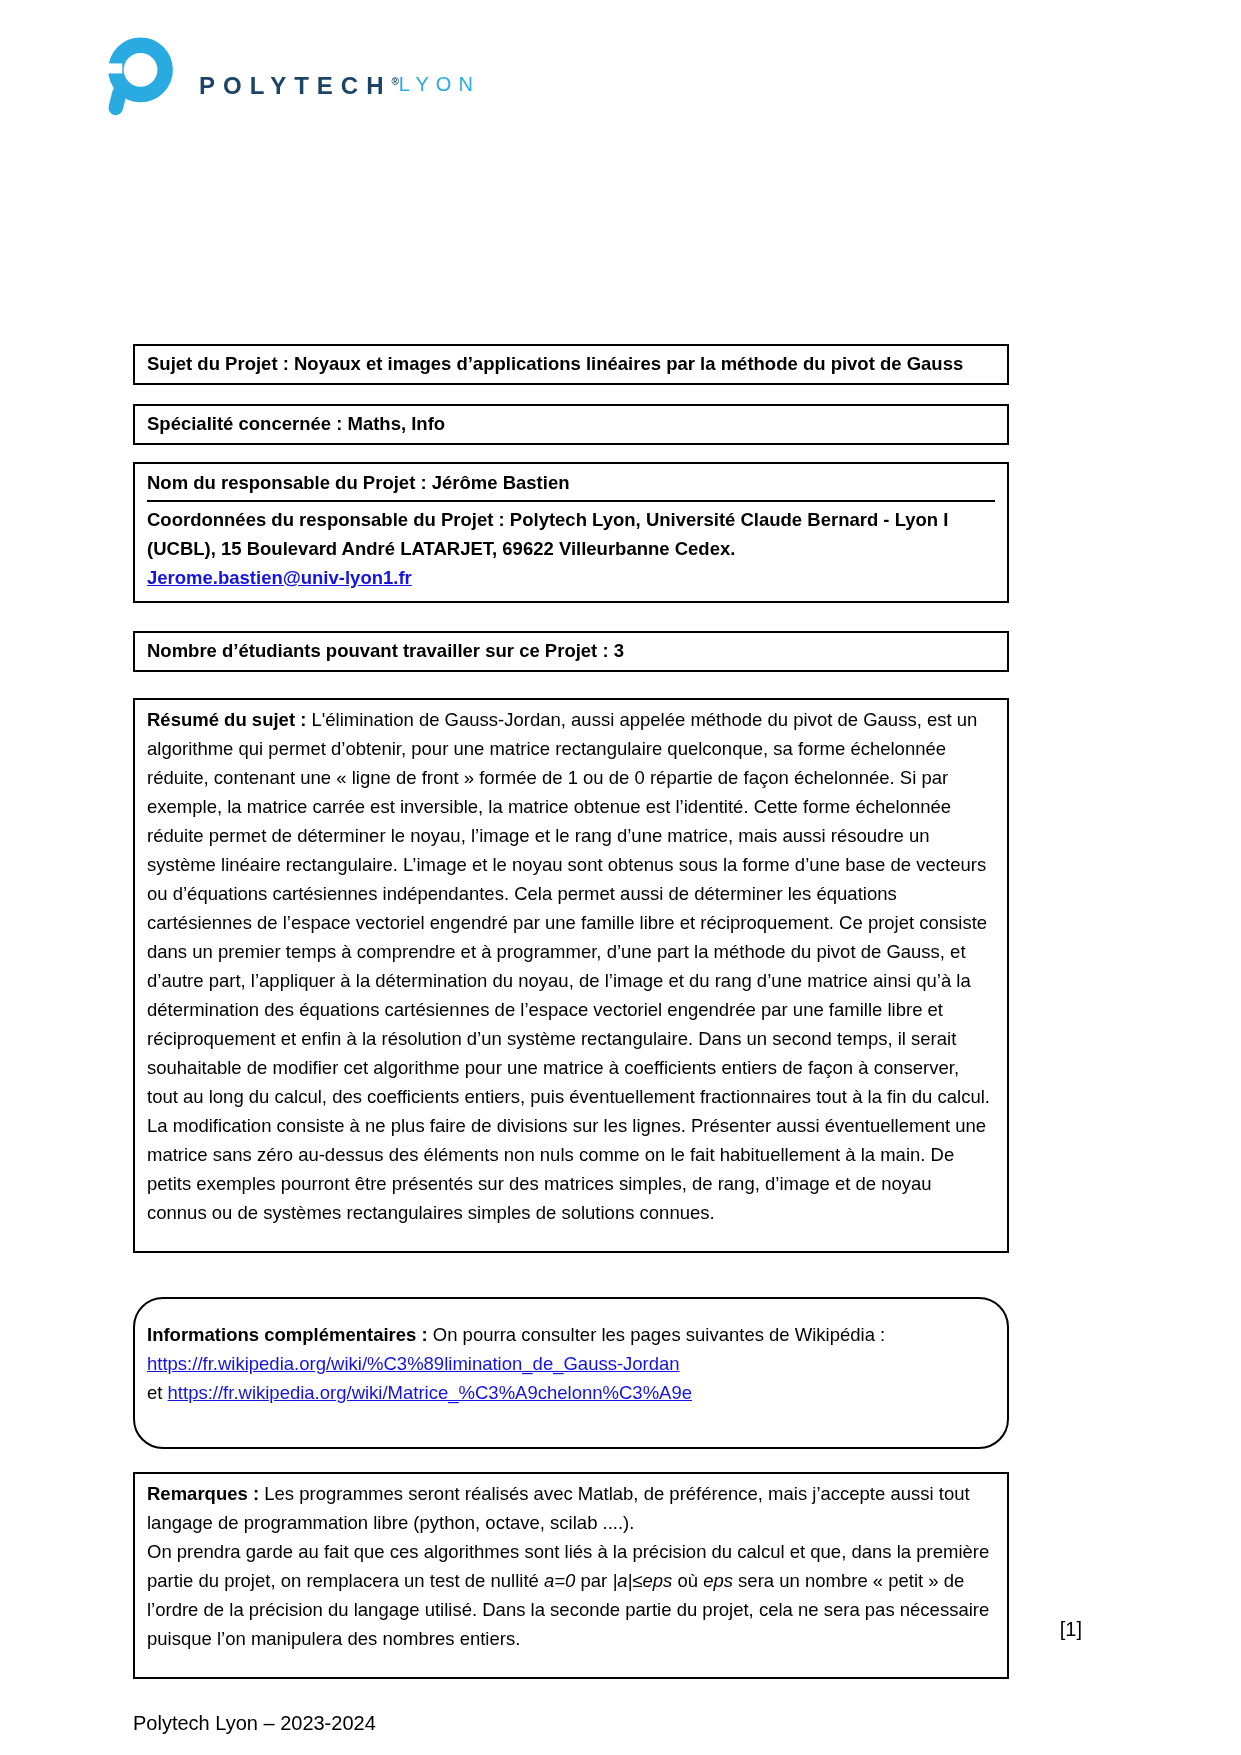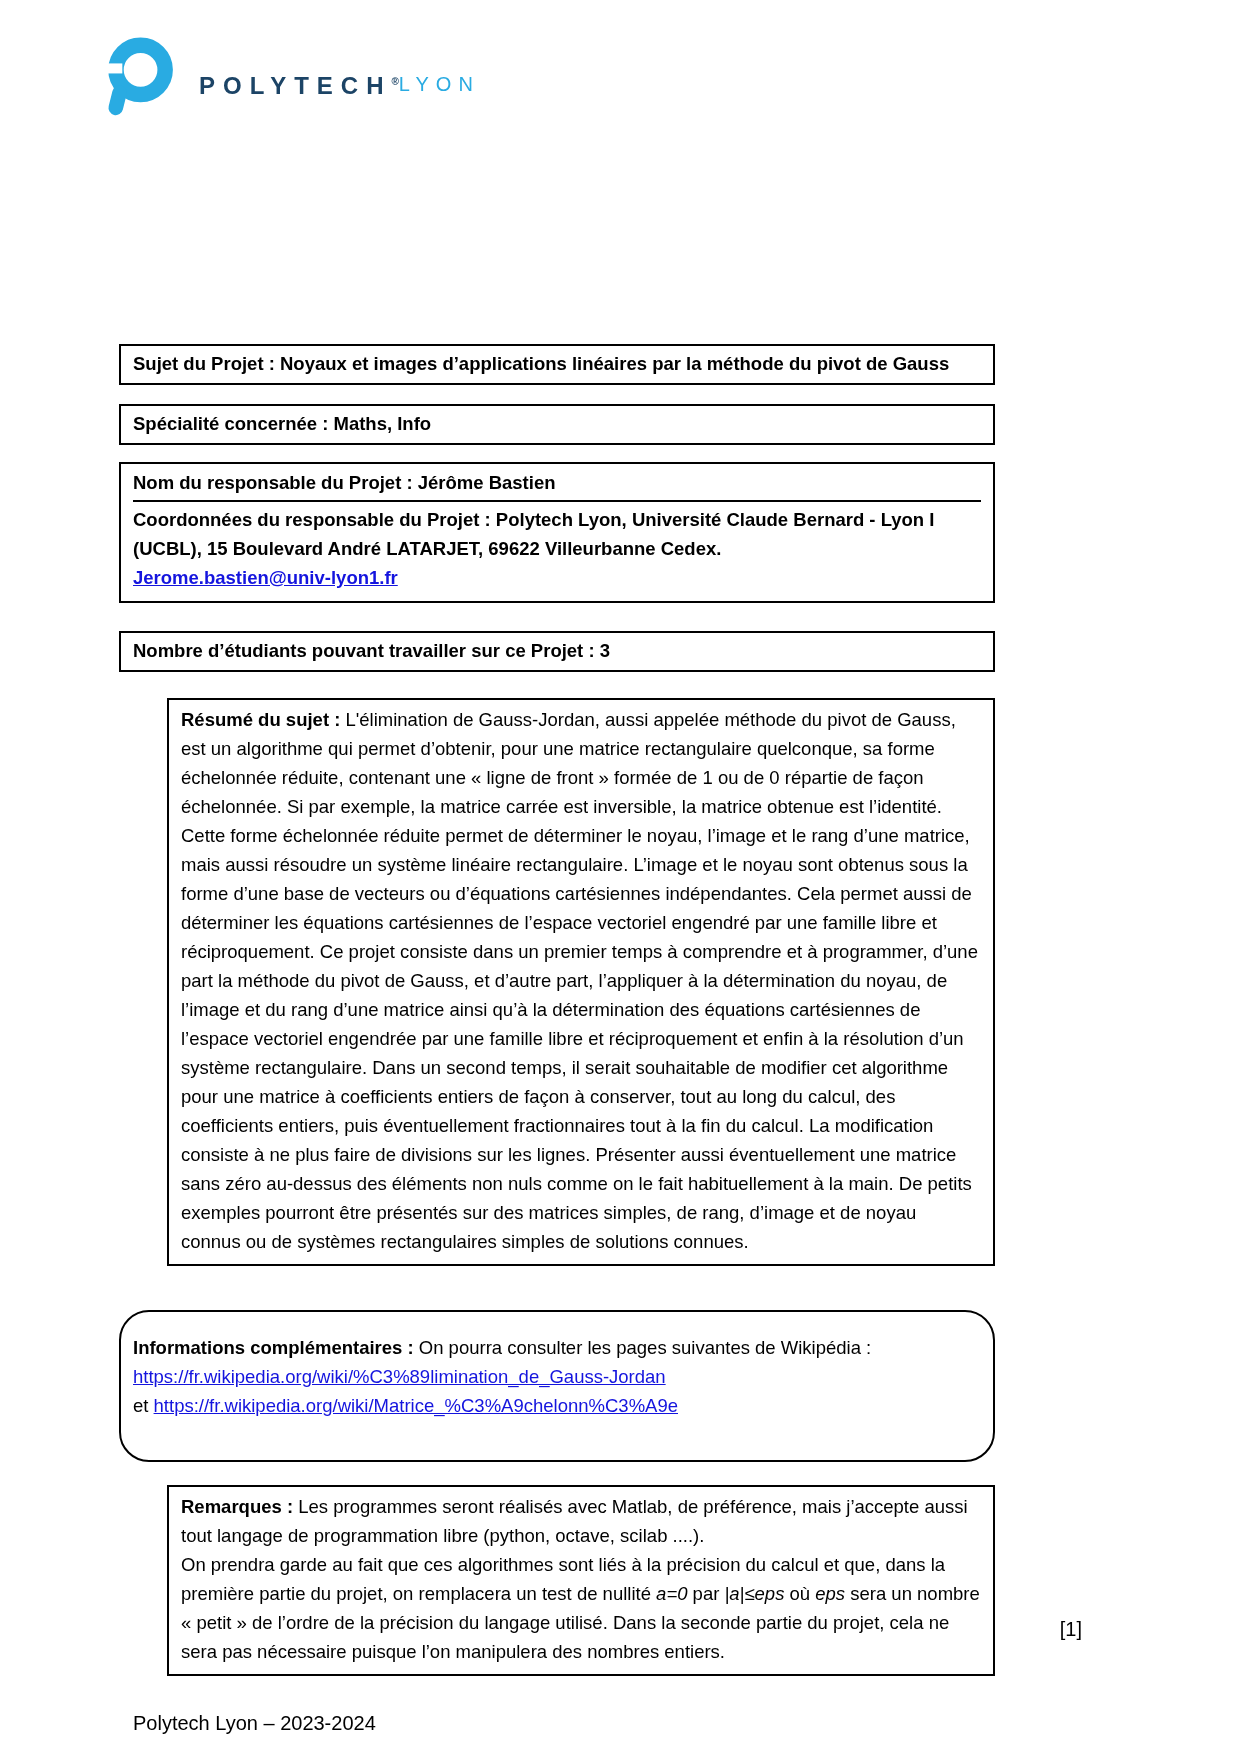--- a/index.html
+++ b/index.html
@@ -21,33 +21,33 @@
   .logo{position:absolute;left:95px;top:36px;display:flex;align-items:center;gap:22px;}
   .logo-mark{width:82px;height:84px;}
   .logo-text{display:flex;flex-direction:row;justify-content:center;padding-top:12px;}
   .logo-brand{color:var(--navy);font-weight:bold;font-size:24px;letter-spacing:8px;line-height:24px;white-space:nowrap;}
   .logo-tm{font-size:10px;vertical-align:9px;letter-spacing:0;color:var(--navy);}
   .logo-city{color:var(--cyan);font-weight:normal;font-size:20px;letter-spacing:7px;line-height:22px;margin-top:3px;}
   
   .title{position:absolute;top:184px;left:0;width:100%;text-align:center;
          font-weight:bold;font-size:29px;line-height:41px;}
   
-  .content{position:absolute;left:119px;top:344px;width:876px;}
+  .content{position:absolute;left:133px;top:344px;width:876px;}
   .box{border:2px solid #000;font-size:18.5px;line-height:29px;padding:3px 12px 5px;background:#fff;}
   .box + .box{margin-top:0;}
   .mb1{margin-bottom:19px;}
   .mb2{margin-bottom:17px;}
   .mb3{margin-bottom:28px;}
   .mb4{margin-bottom:26px;}
   .mb5{margin-bottom:44px;}
   .mb6{margin-bottom:23px;}
   .box .row1{border-bottom:2px solid #000;padding:1px 0 3px;}
   .box .row2{padding:3px 0 4px;}
   .pad-tall{padding:21px 12px 40px;border-radius:30px;}
-  .pad-med{padding:5px 12px 8px;margin-left:48px;}
+  .pad-med{padding:5px 12px 24px;}
   .b{font-weight:bold;}
   .i{font-style:italic;}
   .link{color:var(--link);text-decoration:underline;cursor:pointer;}
   
   .footer-left{position:absolute;left:133px;top:1712px;font-size:20px;}
   .footer-right{position:absolute;right:159px;top:1618px;font-size:20px;}
 </style>
 </head>
 <body>
 

